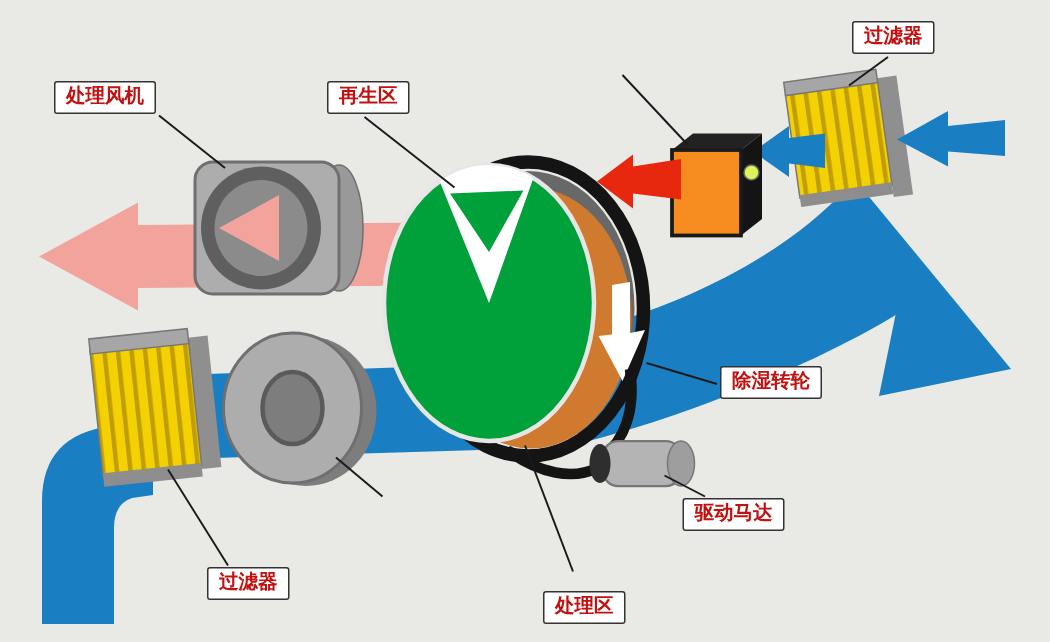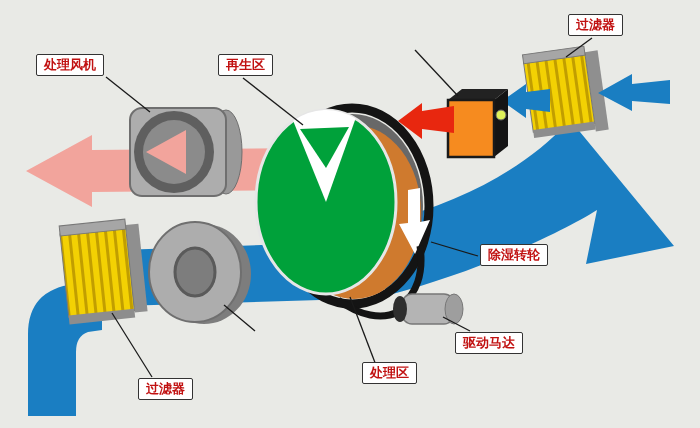--- a/index.html
+++ b/index.html
@@ -134,15 +134,15 @@
       <line x1="382" y1="381" x2="350" y2="297"></line>
     </g>
   </svg>
 
   <div class="lbl" style="left:36px;top:54px">处理风机</div>
   <div class="lbl" style="left:218px;top:54px">再生区</div>
   <div class="lbl" style="left:568px;top:14px">过滤器</div>
   <div class="lbl" style="left:480px;top:244px">除湿转轮</div>
   <div class="lbl" style="left:455px;top:332px">驱动马达</div>
   <div class="lbl" style="left:138px;top:378px">过滤器</div>
-  <div class="lbl" style="left:362px;top:362px">处理区</div>
+  <div class="lbl" style="left:362px;top:394px">处理区</div>
 
 </div>
 
 </body></html>

